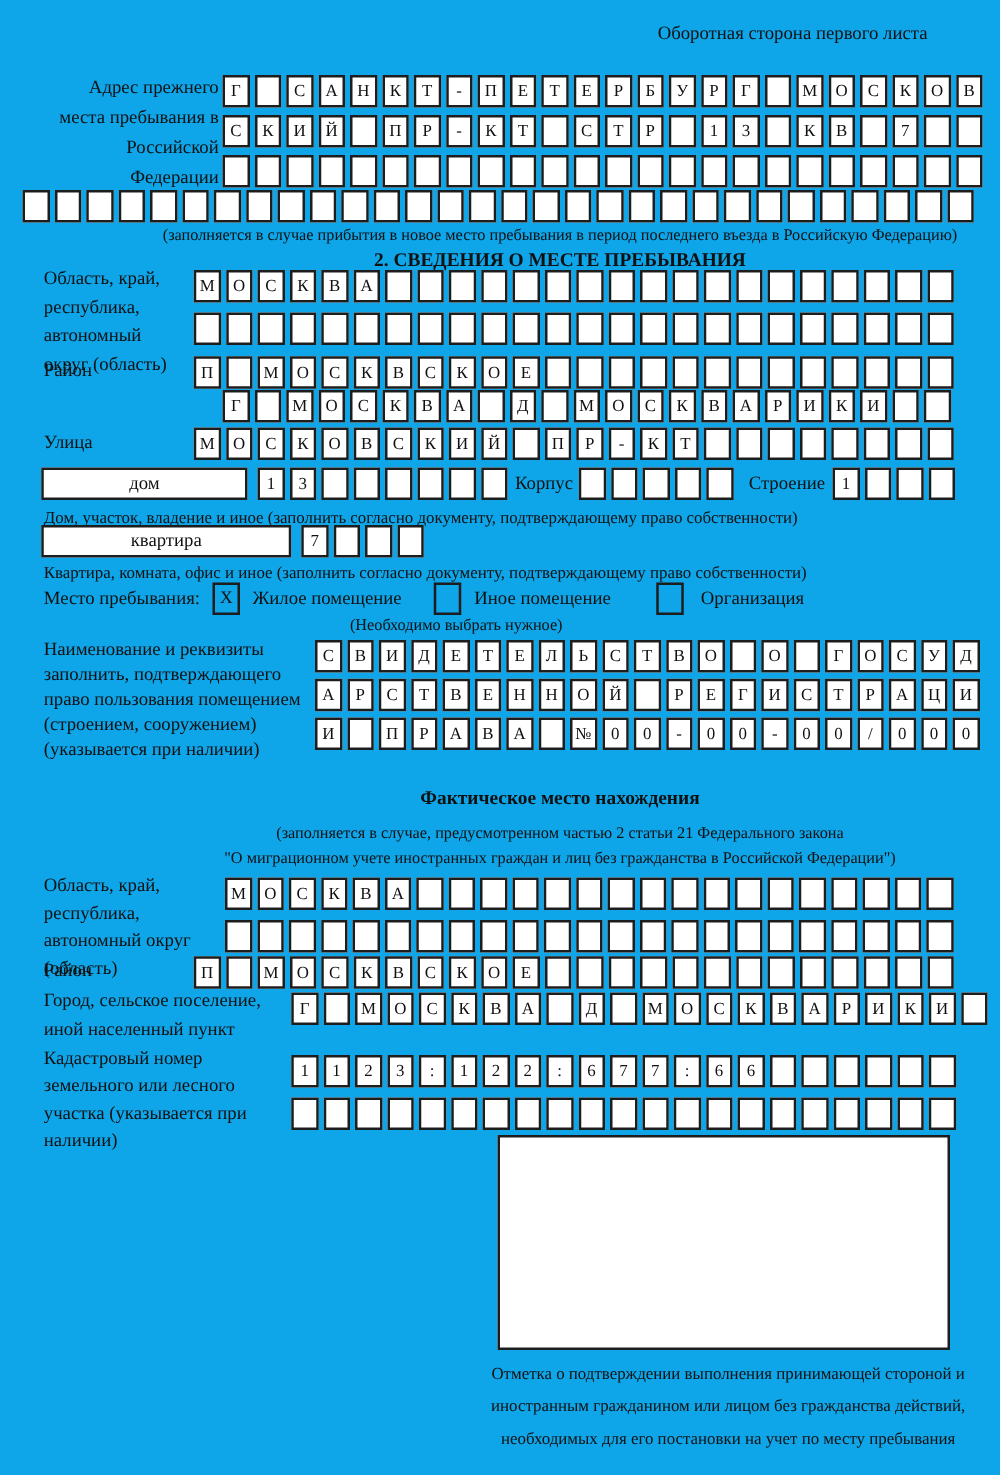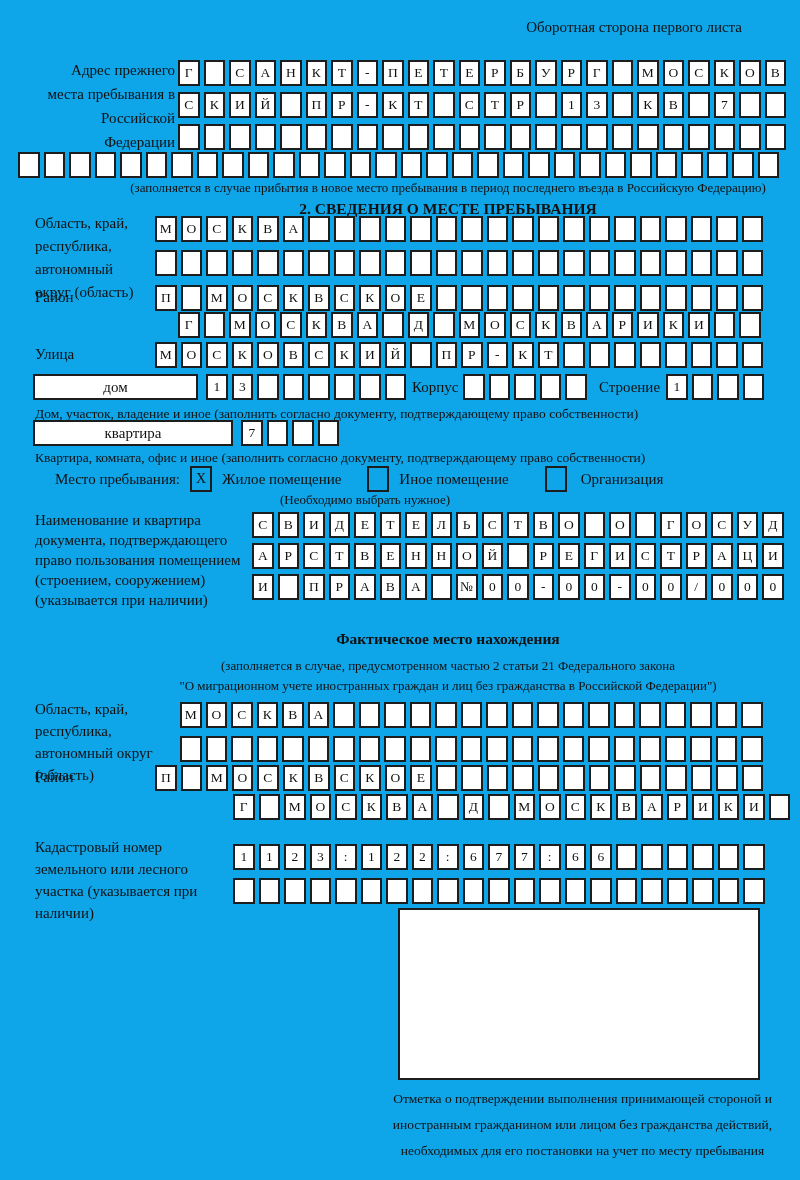--- a/index.html
+++ b/index.html
@@ -322,32 +322,32 @@
     <div class="wbox" style="width:196px;">квартира</div>
     <div class="cr" style="margin-left:8px;">
         <span class="cell">7</span>
         <span class="cell">&nbsp;</span>
         <span class="cell">&nbsp;</span>
         <span class="cell">&nbsp;</span>
       </div>
   </div>
   <div class="abs note" style="left:35px; top:450px; font-size:13.5px;">Квартира, комната, офис и иное (заполнить согласно документу, подтверждающему право собственности)</div>
 
-  <div class="abs row" style="left:35px; top:466px;margin-left:20px;">
+  <div class="abs row" style="left:35px; top:466px;">
     <span class="lbl">Место пребывания:</span>
     <span class="cb" style="margin-left:10px;">X</span>
     <span class="lbl" style="margin-left:10px;">Жилое помещение</span>
     <span class="cb" style="margin-left:26px;"></span>
     <span class="lbl" style="margin-left:10px;">Иное помещение</span>
     <span class="cb" style="margin-left:36px;"></span>
     <span class="lbl" style="margin-left:14px;">Организация</span>
   </div>
   <div class="abs note" style="left:180px; top:492px; width:370px; text-align:center;">(Необходимо выбрать нужное)</div>
 
-  <div class="abs lbl" style="left:35px; top:510px; width:218px; line-height:20px;">Наименование и квартира документа, подтверждающего право пользования помещением (строением, сооружением) (указывается при наличии)</div>
+  <div class="abs lbl" style="left:35px; top:510px; width:218px; line-height:20px;">Наименование и реквизиты заполнить, подтверждающего право пользования помещением (строением, сооружением) (указывается при наличии)</div>
   <div class="abs cr" style="left:252px; top:512px;">
       <span class="cell">С</span>
       <span class="cell">В</span>
       <span class="cell">И</span>
       <span class="cell">Д</span>
       <span class="cell">Е</span>
       <span class="cell">Т</span>
       <span class="cell">Е</span>
       <span class="cell">Л</span>
       <span class="cell">Ь</span>
@@ -488,20 +488,21 @@
       <span class="cell">&nbsp;</span>
       <span class="cell">&nbsp;</span>
       <span class="cell">&nbsp;</span>
       <span class="cell">&nbsp;</span>
       <span class="cell">&nbsp;</span>
       <span class="cell">&nbsp;</span>
       <span class="cell">&nbsp;</span>
       <span class="cell">&nbsp;</span>
     </div>
 
+  <div class="abs lbl" style="left:35px; top:790px; width:195px;">Город, сельское поселение, иной населенный пункт</div>
   <div class="abs cr" style="left:233px; top:794px;">
       <span class="cell">Г</span>
       <span class="cell">&nbsp;</span>
       <span class="cell">М</span>
       <span class="cell">О</span>
       <span class="cell">С</span>
       <span class="cell">К</span>
       <span class="cell">В</span>
       <span class="cell">А</span>
       <span class="cell">&nbsp;</span>

